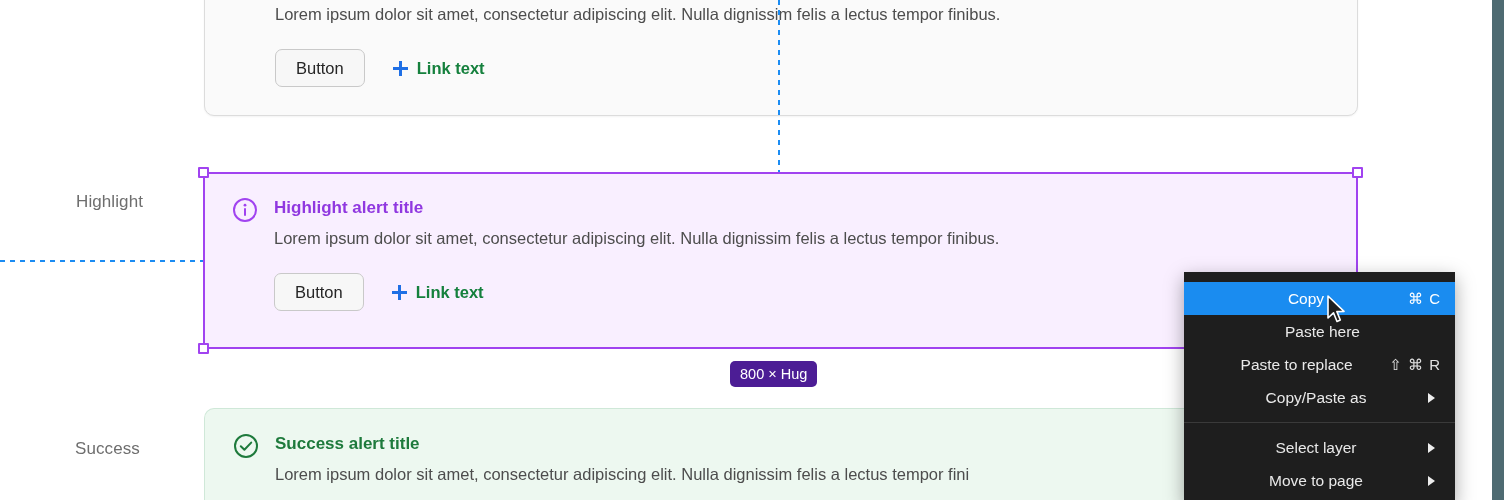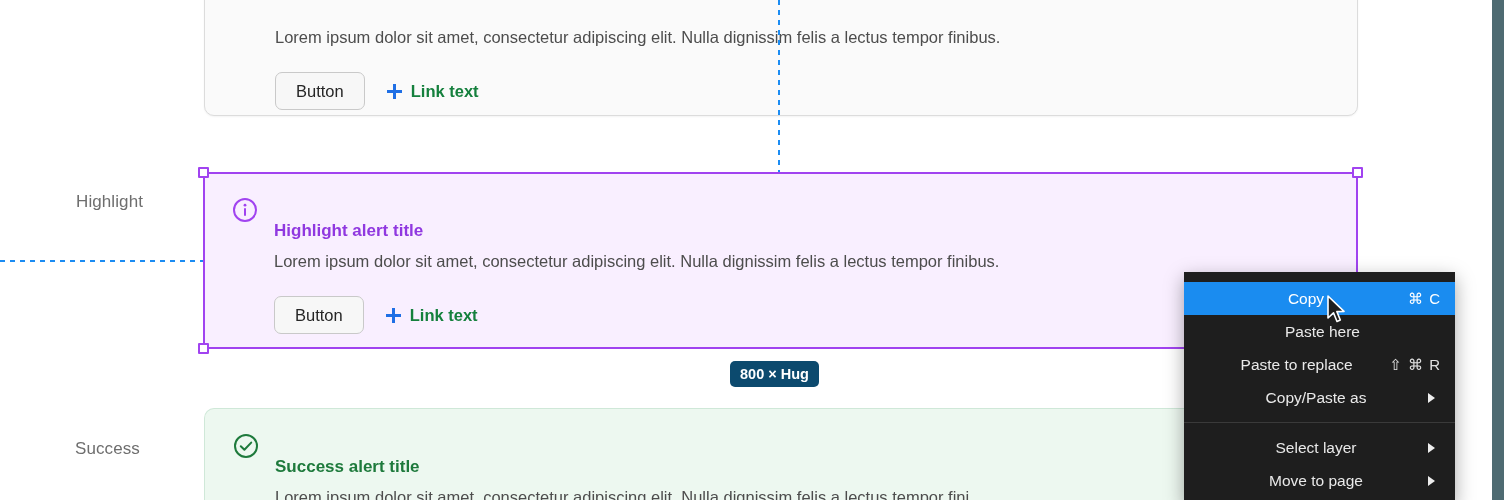--- a/index.html
+++ b/index.html
@@ -74,38 +74,38 @@
   .alert-inner {
     display: flex;
     gap: 16px;
   }
   .alert-icon {
     flex: 0 0 auto;
     width: 26px;
     height: 26px;
     margin-top: 2px;
   }
-  .alert-body { flex: 1 1 auto; min-width: 0; margin-top: 23px; }
+  .alert-body { flex: 1 1 auto; min-width: 0; }
   .alert-title {
     font-size: 17px;
     font-weight: bold;
     line-height: 26px;
     margin-bottom: 4px;
     white-space: nowrap;
   }
   .alert-desc {
     font-size: 16.5px;
     line-height: 26px;
     color: #4d4d4d;
     white-space: nowrap;
   }
   .alert-actions {
     display: flex;
     align-items: center;
-    gap: 22px;
+    gap: 28px;
     margin-top: 22px;
   }
   .btn {
     display: inline-flex;
     align-items: center;
     justify-content: center;
     height: 38px;
     padding: 0 20px;
     border: 1px solid #c9c9c9;
     border-radius: 7px;
@@ -183,24 +183,24 @@
   .sel-handle.bl { left: -7px;  bottom: -7px; }
   .sel-handle.br { right: -7px; bottom: -7px; }
 
   .size-badge {
     position: absolute;
     left: 730px; top: 361px;
     height: 26px;
     display: inline-flex;
     align-items: center;
     padding: 0 10px;
-    background: #0c4a6e;
+    background: #4c1d95;
     color: #ffffff;
     font-size: 14.5px;
-    font-weight: bold;
+    font-weight: normal;
     border-radius: 5px;
     white-space: nowrap;
   }
 
   
   .ctx-menu {
     position: absolute;
     left: 1184px;
     top: 272px;
     width: 271px;

